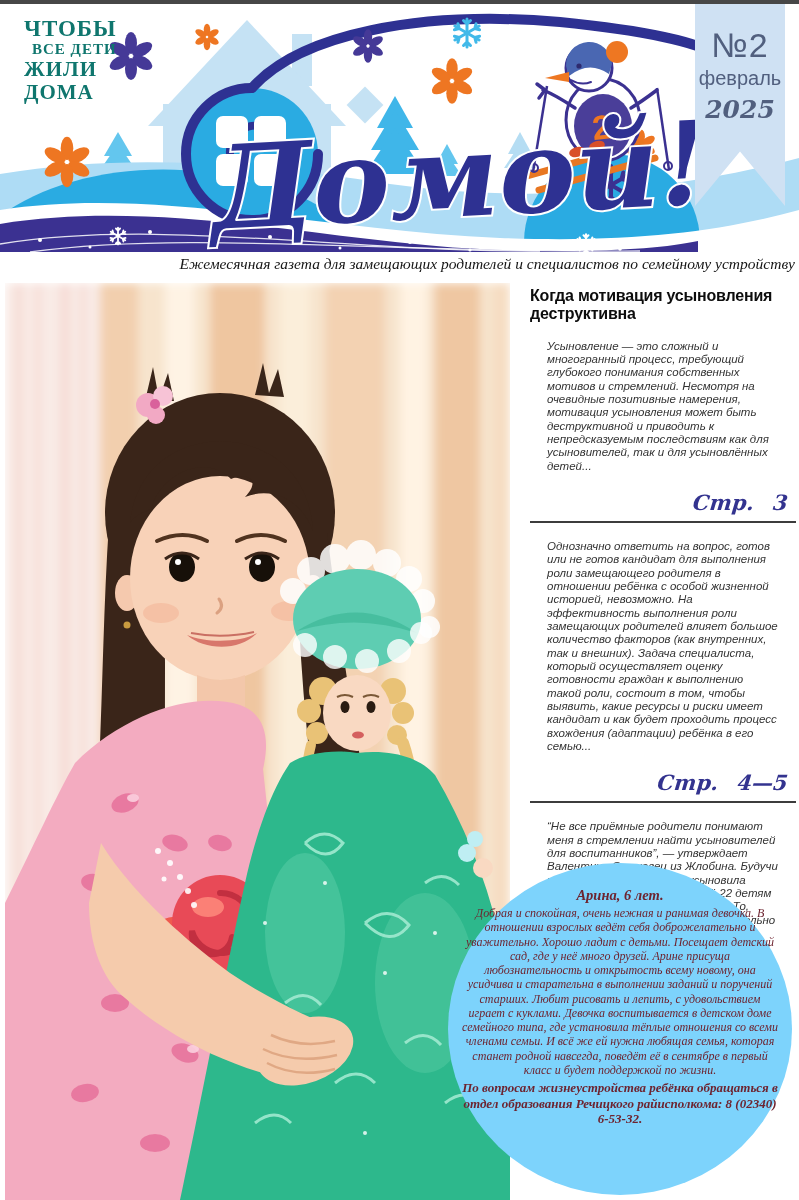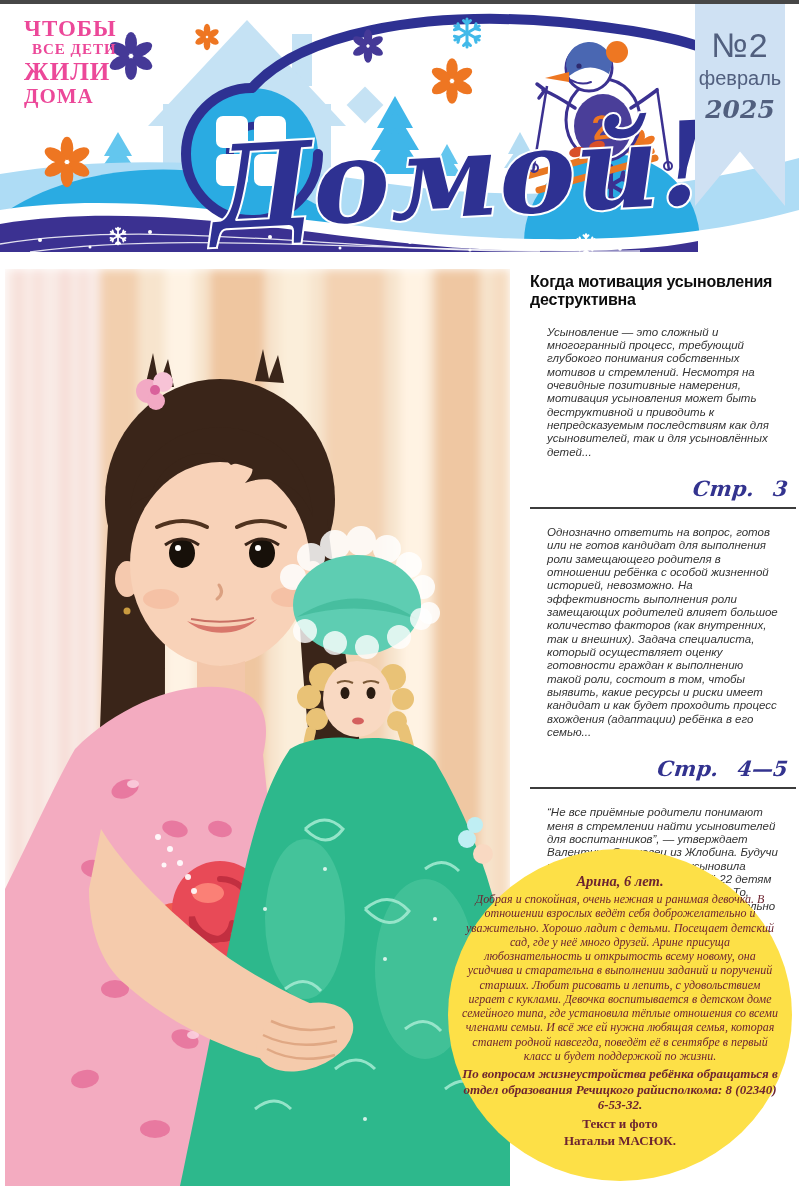--- a/index.html
+++ b/index.html
@@ -1,43 +1,43 @@
 <!DOCTYPE html>
 <html><head>
 <meta charset="utf-8">
 <style>
   html,body{margin:0;padding:0;background:#e9e9e9;}
   .page{position:relative;width:799px;height:1200px;background:#fff;overflow:hidden;
         font-family:"Liberation Sans",sans-serif;margin:0 auto;}
   .topbar{position:absolute;top:0;left:0;width:100%;height:4px;background:#474747;}
   .masthead{position:absolute;top:4px;left:0;width:799px;height:248px;}
   .masthead svg{position:absolute;top:0;left:0;}
-  .slogan{position:absolute;left:24px;top:12px;color:#ec4899;z-index:2;
+  .slogan{position:absolute;left:24px;top:12px;color:#0f766e;z-index:2;
           font-family:"Liberation Serif",serif;font-weight:bold;line-height:1.1;letter-spacing:1px;}
   .slogan .l1{font-size:23px;}
   .slogan .l2{font-size:15px;text-align:right;}
-  .slogan .l3{font-size:25px;}
+  .slogan .l3{font-size:21px;}
   .slogan .l4{font-size:21px;}
   .ribbon{position:absolute;top:0;right:14px;width:90px;height:202px;background:#cfe1f3;
           clip-path:polygon(0 0,100% 0,100% 100%,50% 73%,0 100%);
           text-align:center;color:#515f7e;z-index:3;padding-top:22px;box-sizing:border-box;}
   .ribbon .num{font-size:34px;letter-spacing:1px;}
   .ribbon .month{font-size:20px;margin-top:2px;}
   .ribbon .year{font-size:25px;font-family:"DejaVu Serif",serif;font-style:italic;font-weight:bold;margin-top:5px;}
   .subtitle{position:absolute;top:255px;left:0;width:795px;text-align:right;
             font-family:"Liberation Serif",serif;font-style:italic;font-size:15.5px;color:#151515;}
-  .content{position:absolute;top:269px;left:0;width:674px;height:917px;}
+  .content{position:absolute;top:283px;left:0;width:674px;height:917px;}
   .photo{position:absolute;left:5px;top:0;width:505px;height:917px;}
   .col{position:absolute;left:530px;top:4px;width:266px;color:#111;}
   .headline{font-size:16px;font-weight:bold;line-height:1.12;letter-spacing:-0.2px;color:#0d0d0d;margin:0 0 7px;}
   .abody{font-size:11.5px;font-style:italic;line-height:1.16;color:#333;margin:17px;}
   .pref{text-align:right;font-family:"DejaVu Serif",serif;font-style:italic;font-weight:bold;
         font-size:21px;color:#33338f;margin:3px 8px 0 0;word-spacing:12px;transform:skewX(-6deg);}
   .sep{border:none;border-top:2px solid #3c3c3c;margin:6px 0 10px;}
-  .oval{position:absolute;left:448px;top:580px;width:344px;height:332px;background:#fde047;border-radius:50%;
+  .oval{position:absolute;left:448px;top:580px;width:344px;height:332px;background:#7dd3fc;border-radius:50%;
         z-index:5;text-align:center;color:#6d2430;font-family:"Liberation Serif",serif;
         padding:24px 13px 0;box-sizing:border-box;}
   .oval .name{font-style:italic;font-weight:bold;font-size:14.5px;margin:0 0 2px;}
   .oval .desc{font-style:italic;font-size:12px;line-height:1.19;margin:0;}
   .oval .contact{font-style:italic;font-weight:bold;font-size:13px;line-height:1.2;margin:3px 0 0;}
   .oval .credit{font-weight:bold;font-size:13px;line-height:1.28;margin:3px 0 0;}
 </style>
 </head>
 <body>
 
@@ -174,20 +174,21 @@
       <div class="l4">ДОМА</div>
     </div>
 
     <div class="ribbon">
       <div class="num">№2</div>
       <div class="month">февраль</div>
       <div class="year">2025</div>
     </div>
   </div>
 
+  <div class="subtitle">Ежемесячная газета для замещающих родителей и специалистов по семейному устройству</div>
 
   <div class="content">
 
     <svg class="photo" width="505" height="917" viewBox="0 0 505 917">
       <defs>
           <filter id="soft">
             <feGaussianBlur stdDeviation="5"></feGaussianBlur>
           </filter>
         </defs>
       <g filter="url(#soft)">
@@ -384,19 +385,15 @@
       <article>
         <p class="abody">“Не все приёмные родители понимают меня в стремлении найти усыновителей для воспитанников”, — утверждает Валентина Стаховец из Жлобина. Будучи многодетной мамой, она усыновила семерых детей и помогла ещё 22 детям получить статус усыновлённых. То, насколько ответственно и внимательно Валентина Владимировна подходит к каждому усыновлению, можно понять по историям, которыми она поделилась. В каждой — бесценный опыт работы с кандидатами и детьми, дельные советы для тех, кто уже усыновил или ещё планирует усыновить ребёнка.</p>
         <div class="pref">Стр. 10—11</div>
       </article>
     </div>
 
     <div class="oval">
       <p class="name">Арина, 6 лет.</p>
       <p class="desc">Добрая и спокойная, очень нежная и ранимая девочка. В отношении взрослых ведёт себя доброжелательно и уважительно. Хорошо ладит с детьми. Посещает детский сад, где у неё много друзей. Арине присуща любознательность и открытость всему новому, она усидчива и старательна в выполнении заданий и поручений старших. Любит рисовать и лепить, с удовольствием играет с куклами. Девочка воспитывается в детском доме семейного типа, где установила тёплые отношения со всеми членами семьи. И всё же ей нужна любящая семья, которая станет родной навсегда, поведёт её в сентябре в первый класс и будет поддержкой по жизни.</p>
       <p class="contact">По вопросам жизнеустройства ребёнка обращаться в отдел образования Речицкого райисполкома: 8 (02340) 6-53-32.</p>
-      <p class="credit">
-        <span>Текст и фото</span><br>
-        <span>Натальи МАСЮК.</span>
-      </p>
     </div>
   </div>
 </div>
 
 </body></html>

